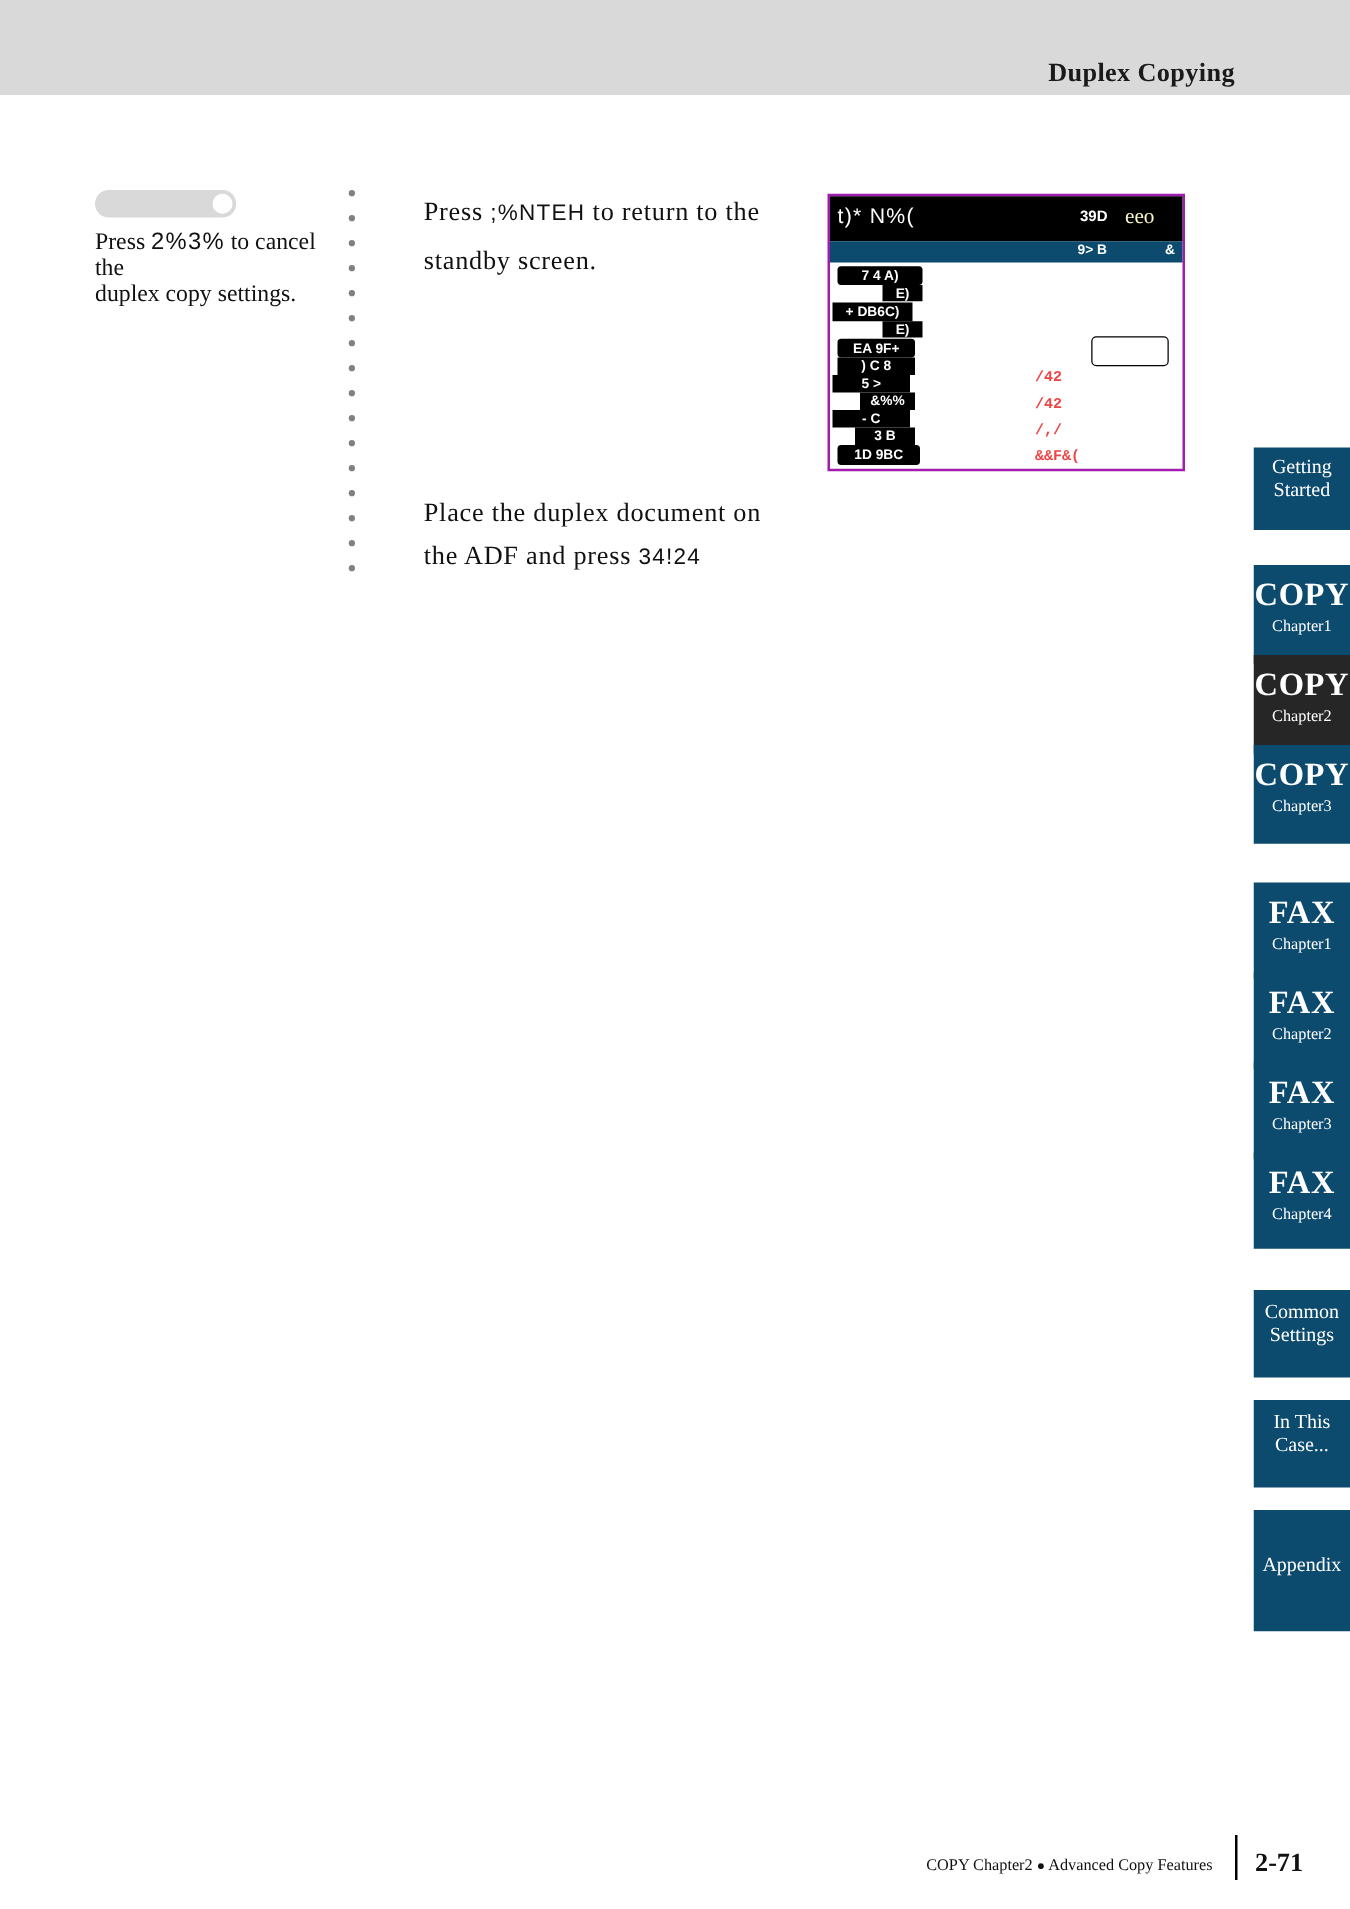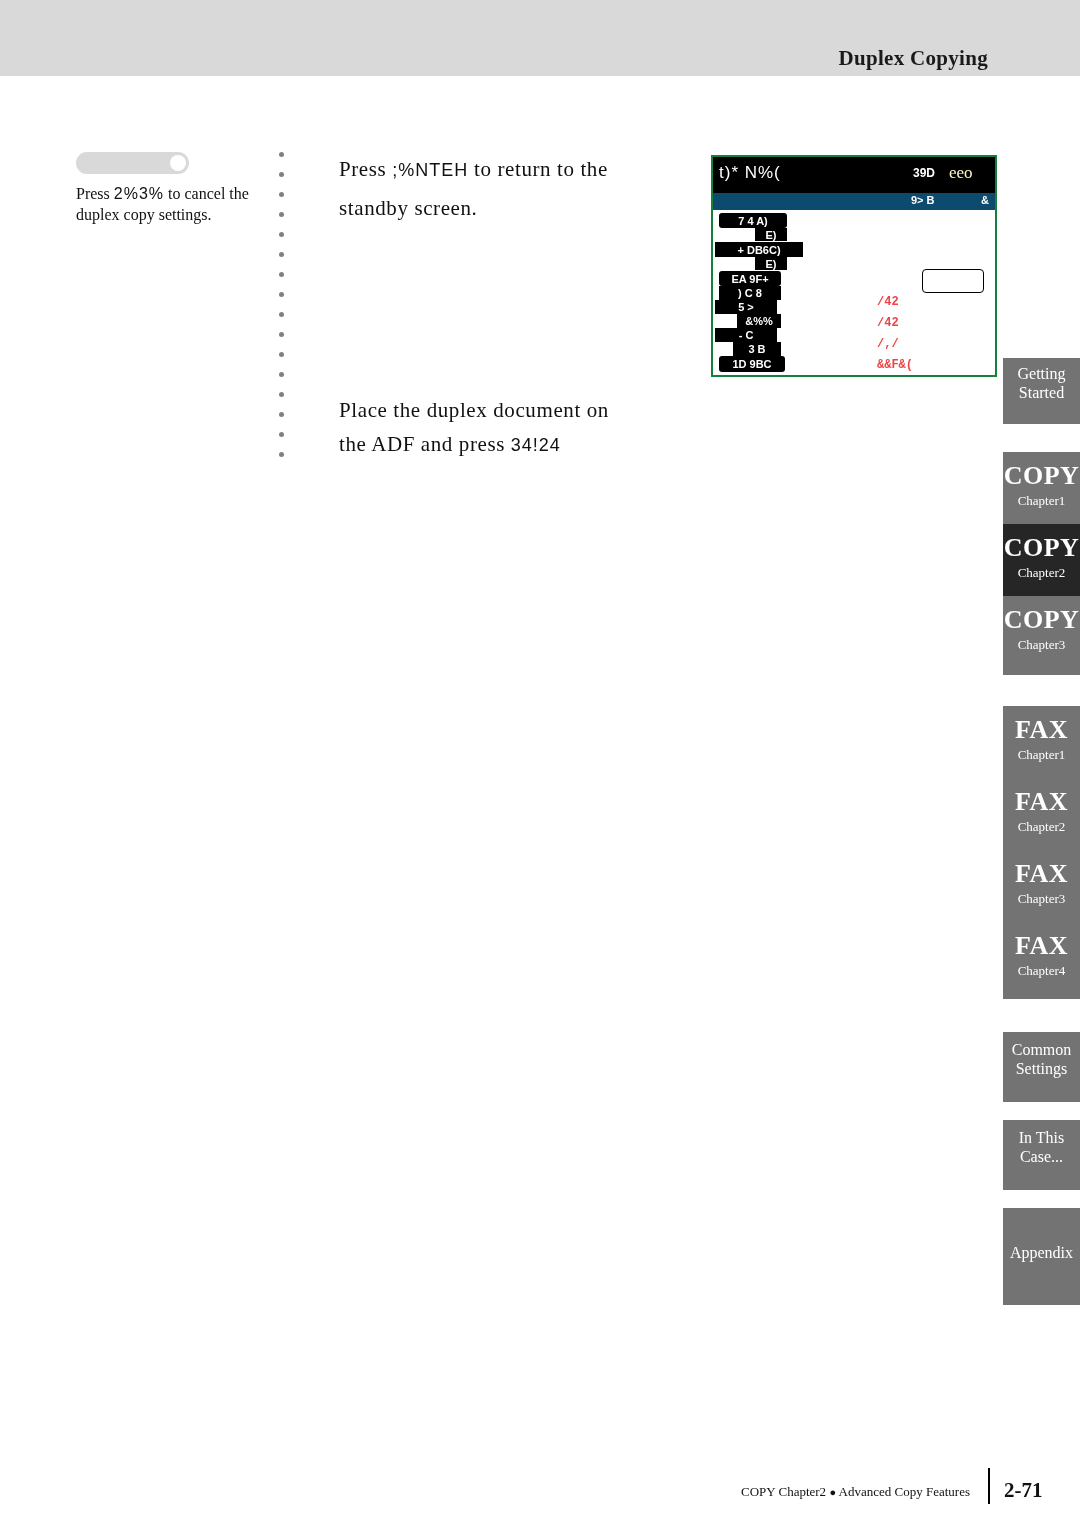--- a/index.html
+++ b/index.html
@@ -23,21 +23,21 @@
   .note-pill{
     position:absolute;left:76px;top:152px;width:113px;height:22px;
     background:#d9d9d9;border-radius:11px;
   }
   .note-pill .knob{
     position:absolute;right:3px;top:3px;width:16px;height:16px;
     border-radius:50%;background:#ffffff;
   }
   .note-text{
     position:absolute;left:76px;top:183px;width:200px;
-    font-size:16px;line-height:21px;color:#111;
+    font-size:19px;line-height:21px;color:#111;
   }
   .note-text .sym{font-family:"Liberation Sans",sans-serif;letter-spacing:1px;}
   
   .dots{
     position:absolute;left:279px;top:152px;width:8px;height:310px;
   }
   .dots i{
     display:block;width:5px;height:5px;border-radius:50%;
     background:#808080;margin-bottom:15px;
   }
@@ -48,22 +48,22 @@
     letter-spacing:.6px;
   }
   .step2{
     position:absolute;left:339px;top:393px;width:340px;
     font-size:21px;line-height:34px;color:#111;
     letter-spacing:.6px;
   }
   .mono{font-family:"Liberation Sans",sans-serif;letter-spacing:1px;font-size:18px;}
   
   .lcd{
-    position:absolute;left:711px;top:155px;width:286px;height:222px;
-    border:2px solid #15803d;background:#fff;box-sizing:border-box;
+    position:absolute;left:662px;top:155px;width:286px;height:222px;
+    border:2px solid #a21caf;background:#fff;box-sizing:border-box;
   }
   .lcd-top{
     position:absolute;left:0;top:0;width:282px;height:36px;background:#000;
   }
   .lcd-top .t-left{
     position:absolute;left:6px;top:6px;color:#fff;font-size:17px;
     font-family:"Liberation Sans",sans-serif;letter-spacing:1px;
   }
   .lcd-top .t-mid{
     position:absolute;left:200px;top:9px;color:#fff;font-size:12px;font-weight:bold;
@@ -94,21 +94,21 @@
     position:absolute;font-family:Liberation Mono, monospace;font-size:12px;
     font-weight:bold;color:#ef4444;
   }
   .lcd-box{
     position:absolute;left:209px;top:112px;width:60px;height:22px;
     border:1.5px solid #000;border-radius:4px;background:#fff;
   }
   
   .tabs{position:absolute;left:1003px;top:0;width:77px;}
   .tab{
-    position:absolute;left:0;width:77px;background:#737373;color:#ffffff;
+    position:absolute;left:0;width:77px;background:#0c4a6e;color:#ffffff;
     text-align:center;
   }
   .tab.dark{background:#262626;color:#ffffff;}
   .tab .big{
     font-size:26px;font-weight:bold;letter-spacing:.5px;line-height:1;
     font-family:"Liberation Serif",serif;
   }
   .tab .small{font-size:13px;line-height:1.1;margin-top:5px;}
   .tab .two{font-size:16px;line-height:19px;}
   
@@ -178,21 +178,21 @@
     <span class="t-mid">39D</span>
     <span class="t-right">eeo</span>
   </div>
   <div class="lcd-sub">
     <span class="s1">9&gt;  B</span>
     <span class="s2">&amp;</span>
   </div>
 
   <div class="btn r" style="left:6px;top:56px;width:68px;height:15px;">7  4  A)</div>
   <div class="btn" style="left:42px;top:71px;width:32px;height:13px;">E)</div>
-  <div class="btn" style="left:2px;top:85px;width:88px;height:15px;">+    DB6C)</div>
+  <div class="btn" style="left:2px;top:85px;width:64px;height:15px;">+    DB6C)</div>
   <div class="btn" style="left:42px;top:100px;width:32px;height:13px;">E)</div>
   <div class="btn r" style="left:6px;top:114px;width:62px;height:15px;">EA   9F+</div>
   <div class="btn" style="left:6px;top:129px;width:62px;height:14px;">)  C  8</div>
   <div class="btn" style="left:2px;top:143px;width:62px;height:14px;">5    &gt;</div>
   <div class="btn" style="left:24px;top:157px;width:44px;height:14px;">&amp;%%</div>
   <div class="btn" style="left:2px;top:171px;width:62px;height:14px;">-      C</div>
   <div class="btn" style="left:20px;top:185px;width:48px;height:14px;">3   B</div>
   <div class="btn r" style="left:6px;top:199px;width:66px;height:16px;">1D   9BC</div>
 
   <div class="lcd-box"></div>

